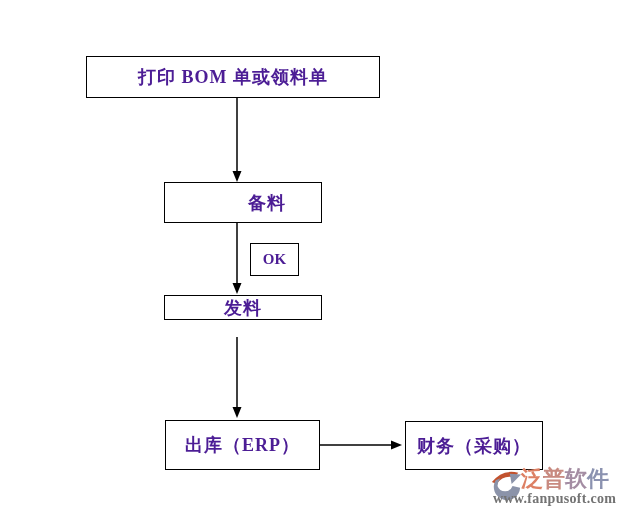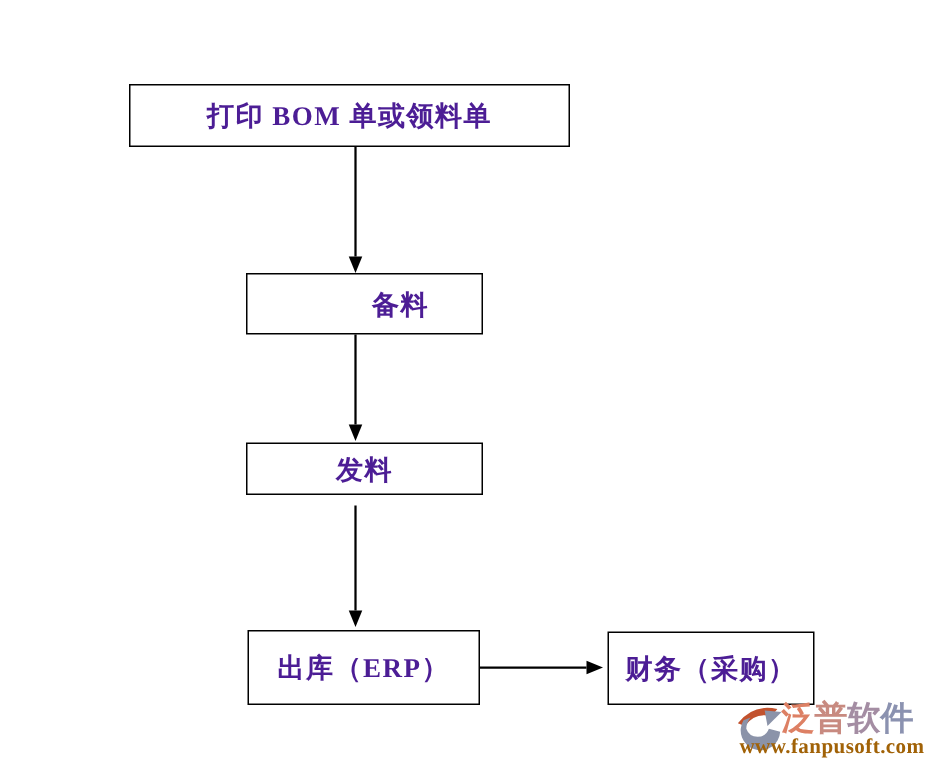--- a/index.html
+++ b/index.html
@@ -21,21 +21,21 @@
     justify-content: center;
     font-weight: bold;
     font-size: 18px;
     color: #4c1d95;
     letter-spacing: 1px;
     white-space: nowrap;
   }
   .box-print    { left: 86px;  top: 56px;  width: 294px; height: 42px; }
   .box-prepare  { left: 164px; top: 182px; width: 158px; height: 41px; padding-left: 48px; }
   .box-ok       { left: 250px; top: 243px; width: 49px;  height: 33px; font-size: 15px; letter-spacing: 0; }
-  .box-issue    { left: 164px; top: 295px; width: 158px; height: 35px; }
+  .box-issue    { left: 164px; top: 295px; width: 158px; height: 25px; }
   .box-outbound { left: 165px; top: 420px; width: 155px; height: 50px; }
   .box-finance  { left: 405px; top: 421px; width: 138px; height: 49px; }
   .arrow-layer {
     position: absolute;
     left: 0; top: 0;
     width: 623px; height: 515px;
     pointer-events: none;
   }
   .arrow-layer line { stroke: #000000; stroke-width: 1.5; }
   .arrow-layer polygon { fill: #000000; }
@@ -58,20 +58,23 @@
 <div class="canvas">
 
   <div class="flow-box box-print">
     <span>打印 BOM 单或领料单</span>
   </div>
 
   <div class="flow-box box-prepare">
     <span>备料</span>
   </div>
 
+  <div class="flow-box box-ok">
+    <span>OK</span>
+  </div>
 
   <div class="flow-box box-issue">
     <span>发料</span>
   </div>
 
   <div class="flow-box box-outbound">
     <span>出库（ERP）</span>
   </div>
 
   <div class="flow-box box-finance">
@@ -97,16 +100,16 @@
     </g>
   </svg>
 
   <div class="watermark">
     <svg class="wm-logo" viewBox="0 0 34 36" xmlns="http://www.w3.org/2000/svg">
       <path fill="#c2522e" d="M2 16 Q13 2 30 6 L26 11 Q14 8 7 18 Z"></path>
       <path fill="#8b93a9" d="M6 14 A14 14 0 1 0 32 22 L24 20 A8.5 8.5 0 0 1 8 20 Q8 16 11 12 Z"></path>
       <path fill="#8b93a9" d="M21 7 L33 8 L23 18 Z"></path>
     </svg>
     <div class="wm-brand"><span style="color: rgb(221, 128, 100);">泛</span><span style="color: rgb(200, 138, 128);">普</span><span style="color: rgb(164, 141, 163);">软</span><span style="color: rgb(139, 146, 176);">件</span></div>
-    <div class="wm-url" style="color: #a16207;">www.fanpusoft.com</div>
+    <div class="wm-url" style="color: #737373;">www.fanpusoft.com</div>
   </div>
 
 </div>
 
 </body></html>

